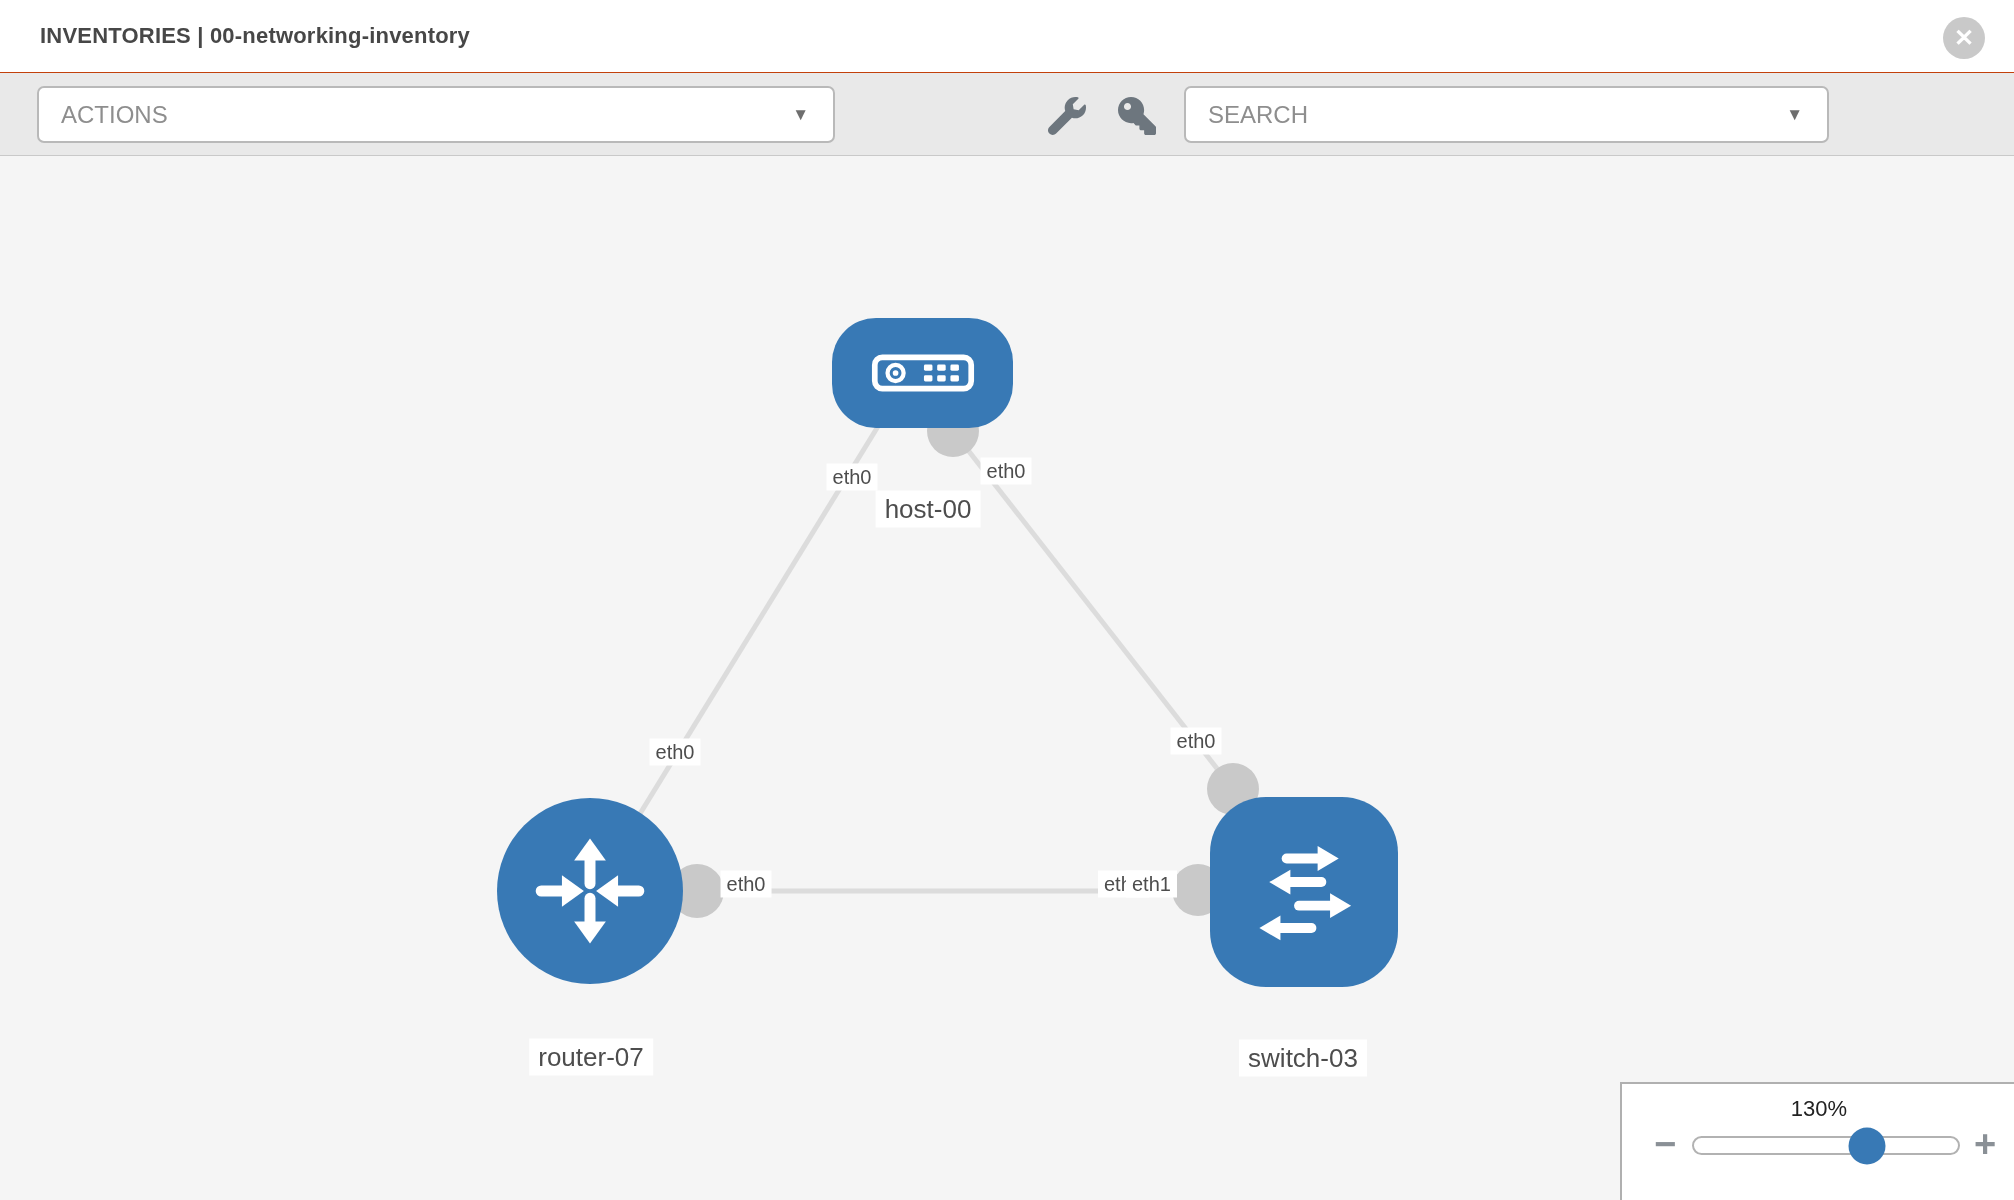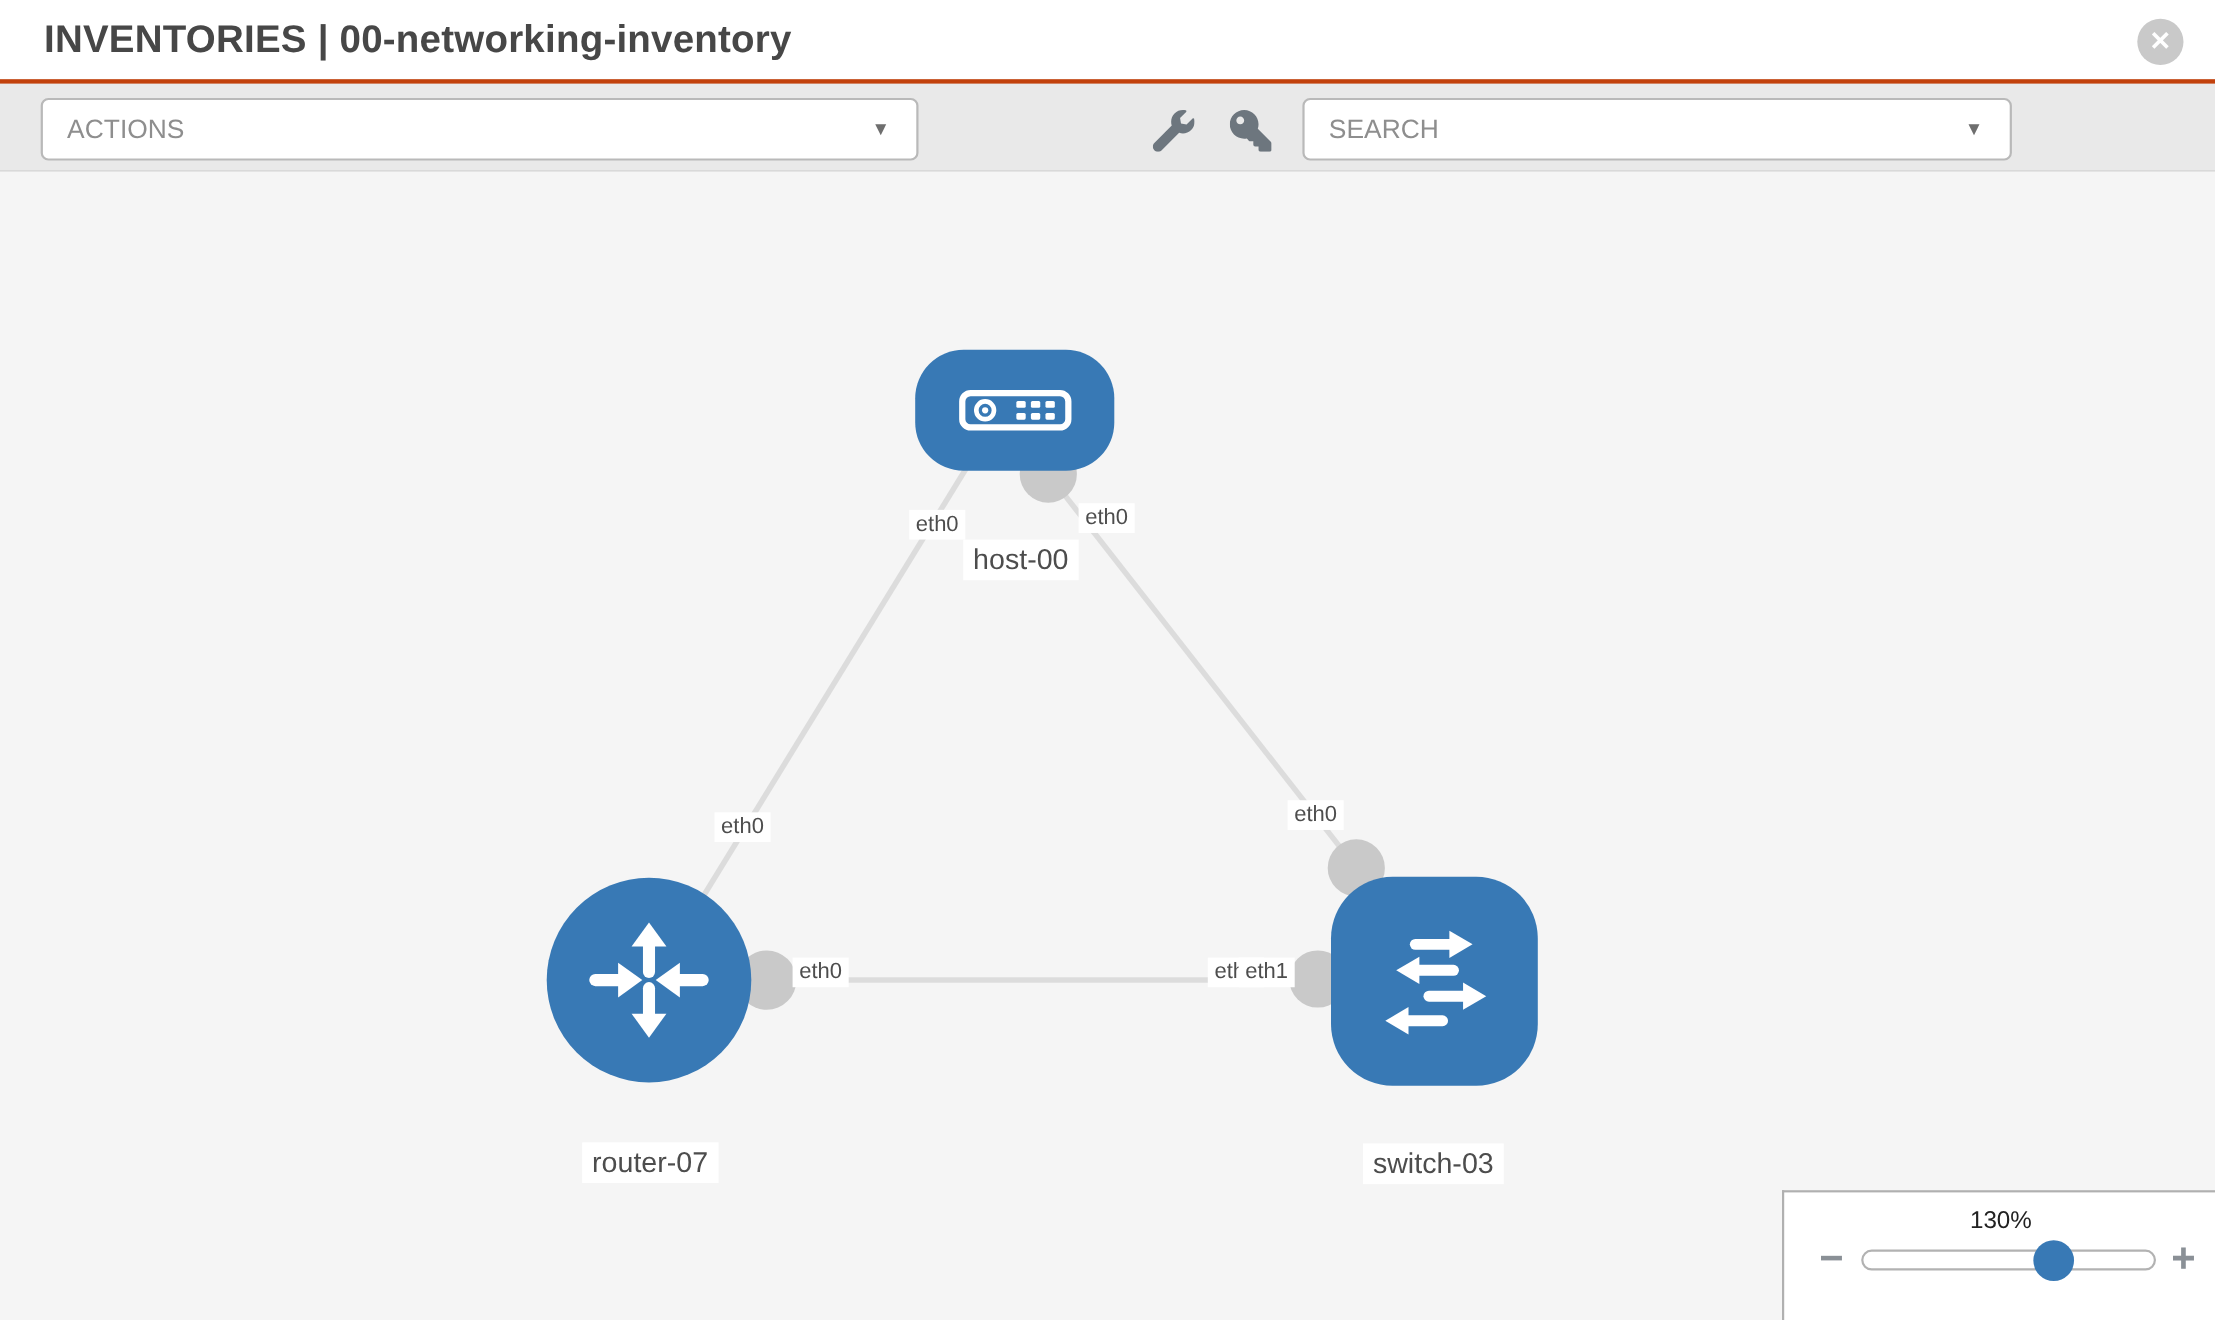--- a/index.html
+++ b/index.html
@@ -3,29 +3,29 @@
 <meta charset="utf-8">
 <style>
   * { margin:0; padding:0; box-sizing:border-box; }
   html,body { width:2014px; height:1200px; overflow:hidden; background:#fff;
               font-family:"Liberation Sans", sans-serif; }
   .page { position:relative; width:2014px; height:1200px; background:#fff; }
 
   
   .header { position:absolute; top:0; left:0; right:0; height:72px; background:#fff; }
   .page-title { position:absolute; left:40px; top:50%; transform:translateY(-50%);
-                font-size:35px; font-weight:bold; color:#474747; letter-spacing:.2px; }
+                font-size:22px; font-weight:bold; color:#474747; letter-spacing:.2px; }
   .close-btn { position:absolute; right:29px; top:17px; width:42px; height:42px;
                border-radius:50%; background:#c9c9c9; color:#fff; display:flex;
                align-items:center; justify-content:center; font-size:24px; font-weight:bold;
                cursor:pointer; line-height:1; }
 
   
   .toolbar { position:absolute; top:72px; left:0; right:0; height:84px; background:#e9e9e9;
-             border-top:4px solid #c2410c; border-bottom:1px solid #c9c9c9; }
+             border-top:1px solid #c2410c; border-bottom:1px solid #c9c9c9; }
   .select { position:absolute; top:13px; height:57px; background:#fff;
             border:2px solid #b9b9b9; border-radius:7px; display:flex; align-items:center;
             padding:0 22px; font-size:24px; color:#8e8e8e; cursor:pointer; }
   .select-actions { left:37px;  width:798px; }
   .select-search  { left:1184px; width:645px; }
   .caret { position:absolute; right:24px; top:50%; transform:translateY(-50%);
            font-size:17px; color:#6e6e6e; }
   .tool-icon { position:absolute; top:24px; width:38px; height:38px; cursor:pointer; }
   .tool-icon svg { width:100%; height:100%; fill:#6d767e; }
   .icon-wrench { left:1048px; }

